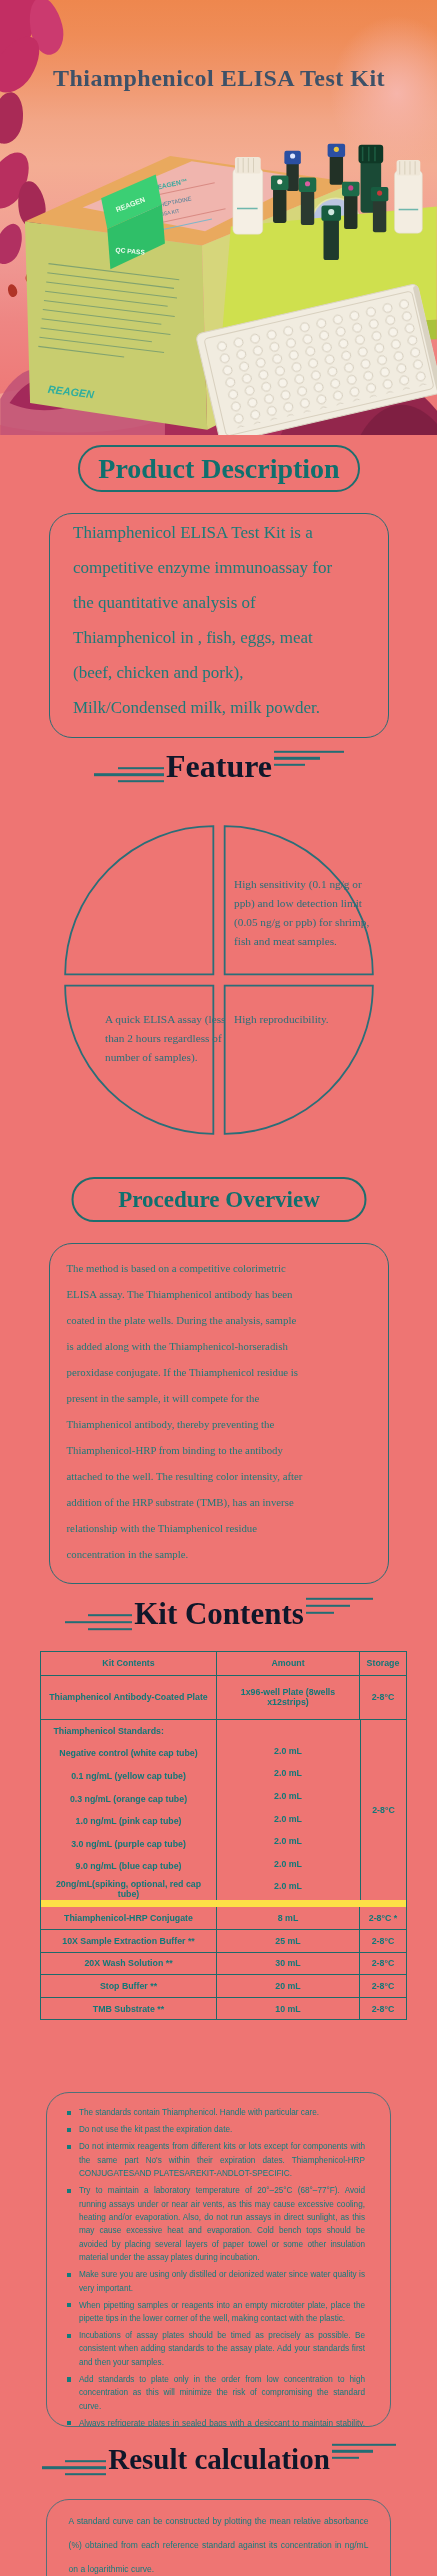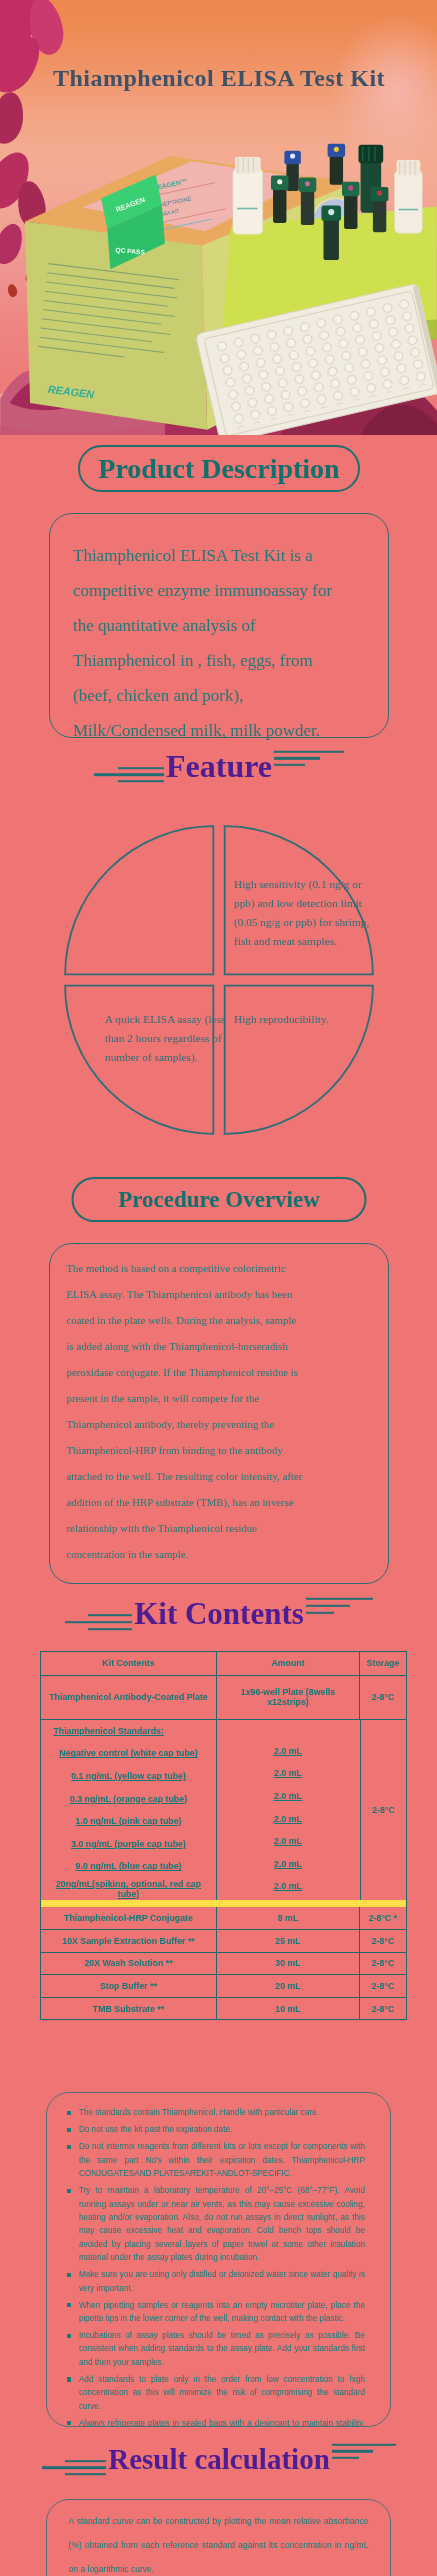--- a/index.html
+++ b/index.html
@@ -14,21 +14,21 @@
   .leaf{position:absolute;background:#c22e63;border-radius:52% 48% 55% 45%/60% 55% 45% 40%;}
   .hero-title{position:absolute;top:65px;left:0;width:438px;text-align:center;
         font-weight:bold;font-size:24px;color:#3d5168;letter-spacing:0.5px;}
   .hero-art{position:absolute;top:121px;left:0;}
   
   .pill{position:absolute;left:50%;transform:translateX(-50%);
         border:2.1px solid #1e6e6e;border-radius:27px;color:#0f706e;font-weight:bold;
         display:flex;align-items:center;justify-content:center;background:transparent;}
   
   .fancy-head{position:absolute;left:0;width:438px;display:flex;align-items:center;
-        justify-content:center;gap:2px;color:#4c1d95;font-weight:bold;}
+        justify-content:center;gap:2px;color:#0f172a;font-weight:bold;}
   .decor{display:flex;flex-direction:column;gap:4.6px;}
   .decor .bar{height:2.1px;background:#236d74;}
   .decor-left{transform:translateY(8.2px);align-items:flex-end;}
   .decor-right{transform:translateY(-8.2px);align-items:flex-start;}
   
   .round-box{position:absolute;border:1.5px solid #2c6b72;border-radius:23px;color:#1e7a78;}
   .line-block div{white-space:nowrap;}
   
   .circle-wrap{position:absolute;left:59px;top:820px;width:320px;height:320px;}
   .quad-text{position:absolute;font-size:11.3px;line-height:19px;color:#29707a;}
@@ -37,21 +37,21 @@
         font-family:"Liberation Sans",sans-serif;font-weight:600;font-size:8.8px;color:#117878;}
   .krow{display:grid;grid-template-columns:175px 143px 1fr;}
   .krow + .krow,.std-block{border-top:1px solid #1d6a6a;}
   .std-block + .krow{border-top:7px solid #fde047;}
   .kcell{display:flex;align-items:center;justify-content:center;text-align:center;
         padding:1px 4.1px;min-height:20.6px;}
   .kcell + .kcell{border-left:1px solid #1d6a6a;}
   .krow-plate .kcell{min-height:41px;}
   .krow-reagent .kcell{min-height:19.6px;}
   .std-block{position:relative;padding-right:45px;}
-  .std-row{display:grid;grid-template-columns:175px 143px;text-decoration:underline;}
+  .std-row{display:grid;grid-template-columns:175px 143px;}
   .std-name,.std-amount{display:flex;align-items:center;justify-content:center;
         text-align:center;min-height:19px;padding:0 4.1px;}
   .std-amount{border-left:1px solid #1d6a6a;align-items:flex-start;padding-top:3.6px;}
   .std-label{justify-content:flex-start;padding-left:12.4px;}
   .std-name-narrow{max-width:155px;}
   .std-storage{position:absolute;top:0;right:0;bottom:0;width:45px;
         border-left:1px solid #1d6a6a;display:flex;align-items:center;justify-content:center;}
   
   .warn-box{position:absolute;top:2092px;left:46px;width:345px;height:335px;
         border:1.5px solid #4f7078;border-radius:23px;padding:13.4px 25px 10.3px 19.6px;
@@ -212,25 +212,25 @@
         <rect x="412" y="374" width="414" height="194" rx="8" fill="none" stroke="#d8d0bf" stroke-width="2"></rect>
         <rect x="424" y="384" width="392" height="174" fill="url(#wells)"></rect>
         <rect x="830" y="366" width="10" height="210" rx="5" fill="#d9d2c2"></rect>
       </g>
     </svg>
   </div>
 
   <div class="pill" style="top:445px;width:278px;height:43px;font-size:28px;">Product Description</div>
 
   <div class="round-box line-block" style="top:513px;left:49px;width:340px;height:225px;
-       padding:24px 23px;box-sizing:border-box;font-size:17px;line-height:35px;">
+       padding:1px 23px;box-sizing:border-box;font-size:17px;line-height:35px;">
     <div>Thiamphenicol ELISA Test Kit is a</div>
     <div>competitive enzyme immunoassay for</div>
     <div>the quantitative analysis of</div>
-    <div>Thiamphenicol in , fish, eggs, from</div>
+    <div>Thiamphenicol in , fish, eggs, meat</div>
     <div>(beef, chicken and pork),</div>
     <div>Milk/Condensed milk, milk powder.</div>
   </div>
 
   <div class="fancy-head" style="top:748px;font-size:32px;">
     <div class="decor decor-left">
       <div class="bar" style="width:46px;"></div>
         <div class="bar" style="width:70px;"></div>
         <div class="bar" style="width:46px;"></div>
     </div>

